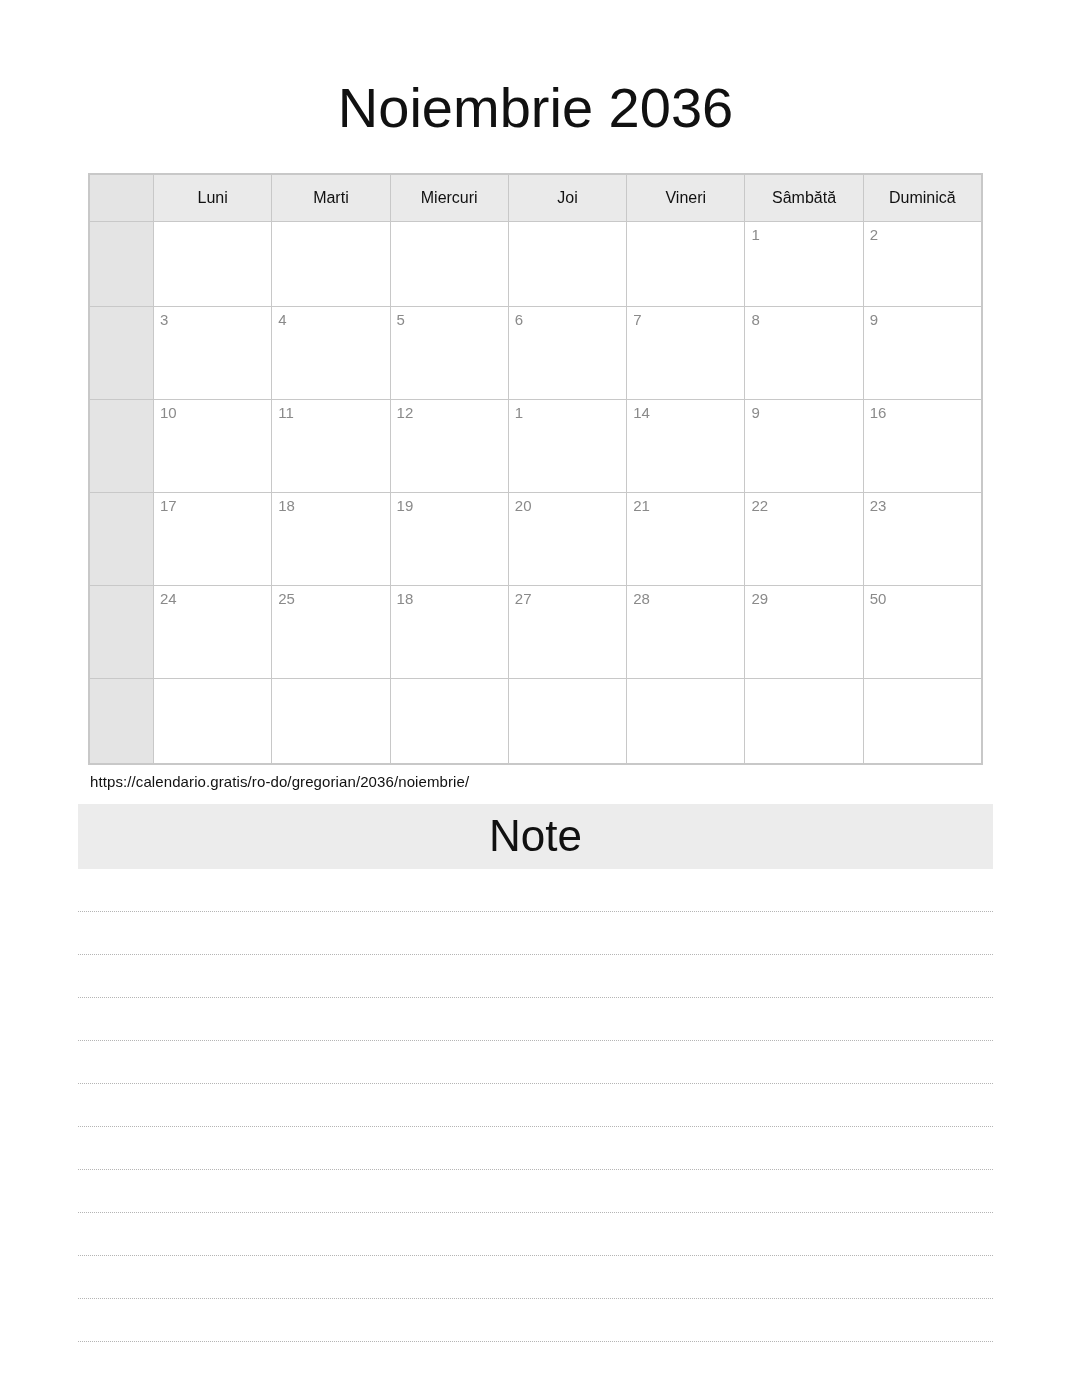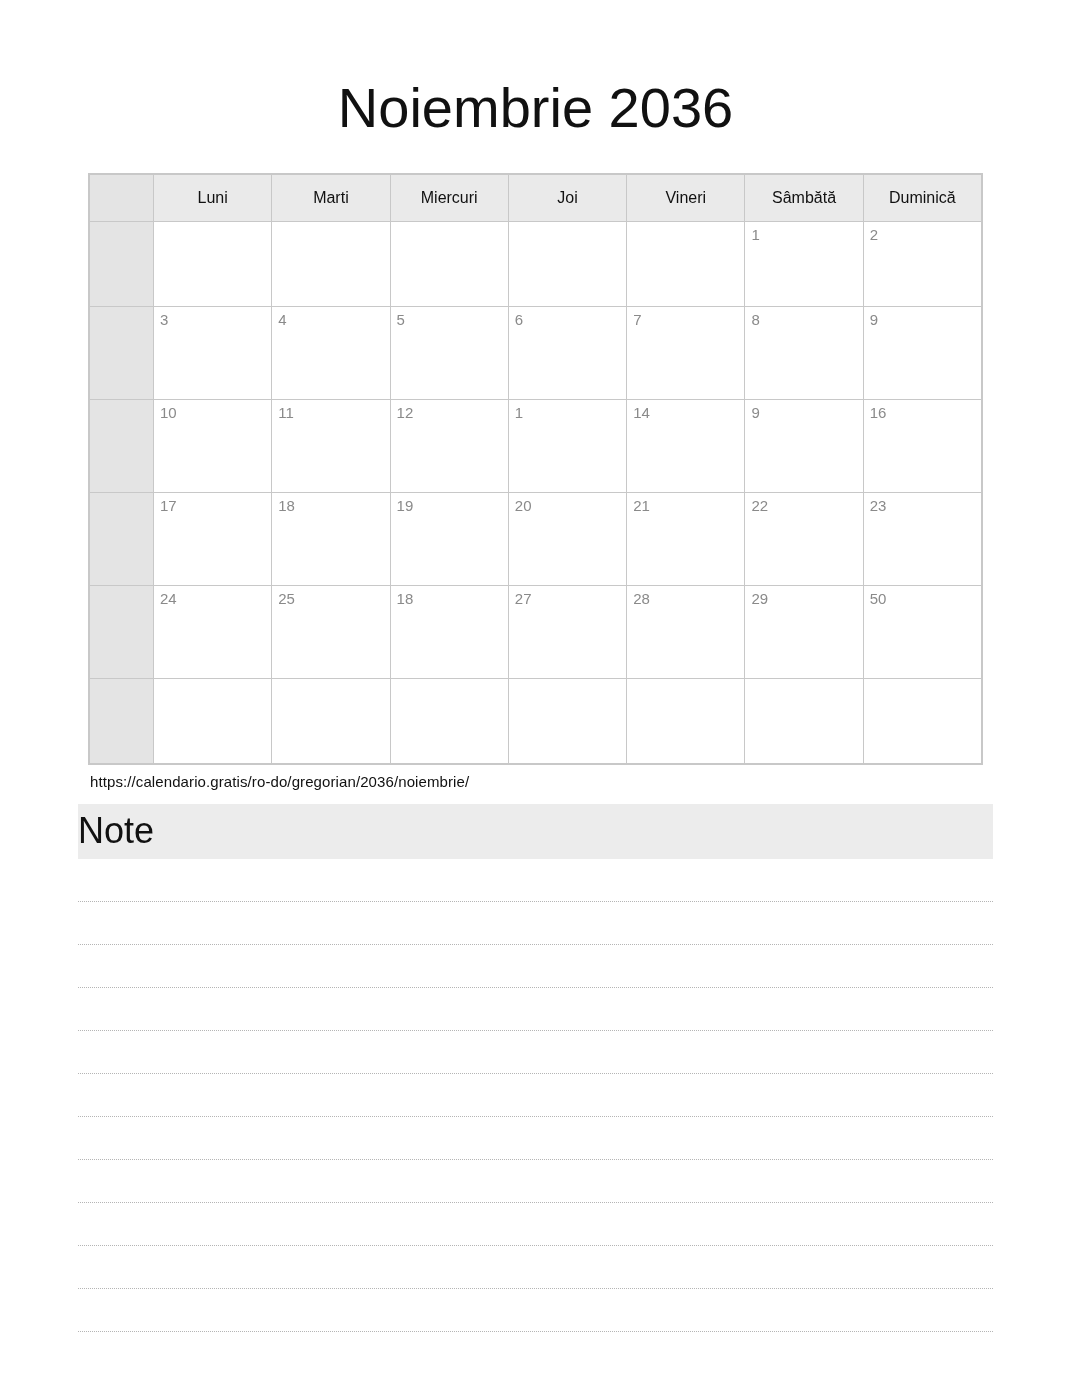--- a/index.html
+++ b/index.html
@@ -85,22 +85,22 @@
     color: #111;
     letter-spacing: 0.1px;
   }
 
   
   .notes {
     margin: 8px 78px 0 78px;
   }
   .notes-head {
     background: #ececec;
-    text-align: left;
-    font-size: 36px;
+    text-align: center;
+    font-size: 44px;
     line-height: 1.25;
     padding: 4px 0 6px 0;
     color: #111;
   }
   .note-line {
     height: 42px;
     border-bottom: 1px dotted #b5b5b5;
   }
   .note-line.first { border-top: none; }
 </style>

